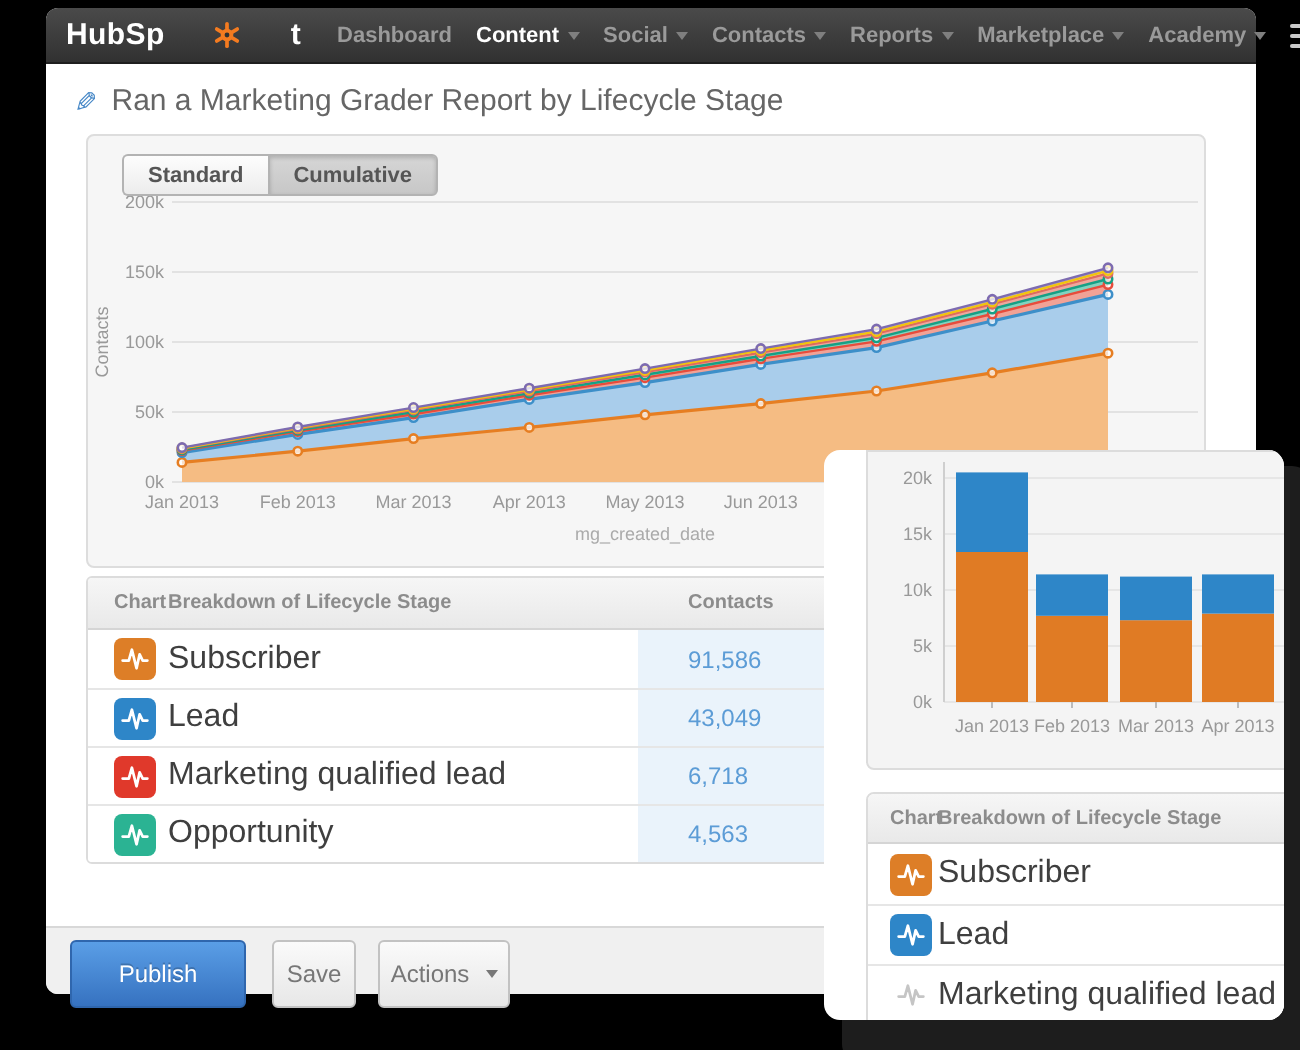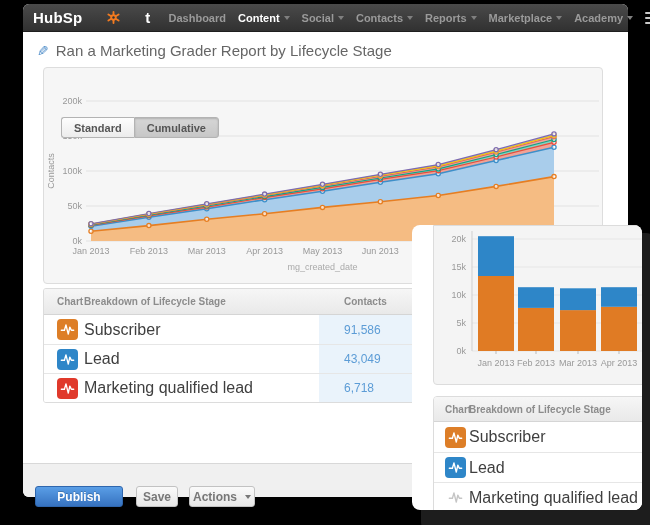--- a/index.html
+++ b/index.html
@@ -21,40 +21,40 @@
   .hamburger span{display:block;width:15px;height:2px;background:#c9c9c9;border-radius:1px;}
   .avatar{width:18px;height:18px;border-radius:50%;background:#8f8f8f;display:flex;align-items:center;justify-content:center;overflow:hidden;cursor:pointer;}
 
   
   .title-row{position:absolute;left:14px;top:38px;display:flex;align-items:center;gap:7px;}
   .pencil{color:#4788c7;font-size:14px;transform:scaleX(-1);display:inline-block;}
   .page-title{font-size:15px;color:#666;}
 
   
   .chart-panel{position:absolute;left:20px;top:63px;width:560px;height:217px;background:#f6f6f6;border:1px solid #ddd;border-radius:4px;}
-  .toggle{position:absolute;left:17px;top:9px;display:flex;z-index:2;margin-top:40px;}
+  .toggle{position:absolute;left:17px;top:9px;display:flex;z-index:2;}
   .toggle button{font-size:11px;font-weight:bold;color:#555;height:21px;padding:0 12px;border:1px solid #b3b3b3;cursor:pointer;}
   .toggle .t-standard{background:linear-gradient(#fdfdfd,#ececec);border-radius:3px 0 0 3px;border-right:none;}
   .toggle .t-cumulative{background:linear-gradient(#d6d6d6,#c7c7c7);border-radius:0 3px 3px 0;box-shadow:inset 0 1px 2px rgba(0,0,0,.18);}
   .chart-panel svg{position:absolute;left:0;top:0;}
 
   
   .table{position:absolute;left:20px;top:284px;width:560px;border:1px solid #dcdcdc;border-radius:3px;overflow:hidden;background:#fff;}
   .hrow{display:flex;align-items:center;height:26px;background:linear-gradient(#f6f6f6,#e9e9e9);border-bottom:1px solid #d5d5d5;font-size:10px;font-weight:bold;color:#8c8c8c;}
   .row{display:flex;align-items:center;height:29px;border-top:1px solid #e6e6e6;background:#fff;}
   .row:first-of-type{border-top:none;}
   .c-icon{width:40px;padding-left:13px;flex:none;display:flex;align-items:center;}
   .c-label{flex:1;font-size:16px;color:#3f3f3f;}
   .c-val{width:283px;flex:none;height:100%;display:flex;align-items:center;padding-left:25px;font-size:12px;color:#5c9cd6;background:#eaf3fb;}
   .hrow .c-val{background:transparent;color:#8c8c8c;font-size:10px;}
   .wave-icon{width:21px;height:21px;border-radius:4px;display:flex;align-items:center;justify-content:center;flex:none;}
 
   
   .footer{position:absolute;left:0;top:459px;width:605px;height:34px;background:#f0f0f0;border-top:1px solid #d8d8d8;border-radius:0 0 6px 6px;}
-  .btn{position:absolute;top:22px;height:21px;font-size:12px;font-weight:bold;border-radius:3px;cursor:pointer;display:flex;align-items:center;justify-content:center;}
+  .btn{position:absolute;top:6px;height:34px;font-size:12px;font-weight:normal;border-radius:3px;cursor:pointer;display:flex;align-items:center;justify-content:center;}
   .btn-publish{left:12px;width:88px;color:#fff;background:linear-gradient(#5a9ee6,#3672c0);border:1px solid #2f66ad;text-shadow:0 -1px 0 rgba(0,0,0,.2);}
   .btn-gray{color:#777;background:linear-gradient(#fafafa,#e7e7e7);border:1px solid #c2c2c2;}
   .btn-save{left:113px;width:42px;}
   .btn-actions{left:166px;width:66px;gap:8px;}
   .btn-actions .caret{border-top-color:#777;margin-left:0;}
 
   
   .overlay-shadow{position:absolute;left:421px;top:233px;width:235px;height:299px;background:#1d1d1d;border-radius:10px;}
   .overlay{position:absolute;left:412px;top:225px;width:230px;height:285px;background:#fff;border-radius:8px;overflow:hidden;}
   .mini-panel{position:absolute;left:21px;top:0;width:230px;height:160px;background:#f4f4f4;border:1px solid #dcdcdc;border-radius:0 0 4px 4px;}
@@ -277,20 +277,31 @@
             <div class="c-icon">
               <span class="wave-icon" style="background: rgb(224, 57, 43);">
                 <svg width="17" height="17" viewBox="0 0 22 22">
                   <polyline points="3,12 7,12 9,5 12,17 14,8 16,12 19,12" fill="none" stroke="#ffffff" stroke-width="1.8" stroke-linejoin="round" stroke-linecap="round"></polyline>
                 </svg>
               </span>
             </div>
             <div class="c-label">Marketing qualified lead</div>
             <div class="c-val">6,718</div>
           </div>
+          <div class="row">
+            <div class="c-icon">
+              <span class="wave-icon" style="background: rgb(43, 179, 147);">
+                <svg width="17" height="17" viewBox="0 0 22 22">
+                  <polyline points="3,12 7,12 9,5 12,17 14,8 16,12 19,12" fill="none" stroke="#ffffff" stroke-width="1.8" stroke-linejoin="round" stroke-linecap="round"></polyline>
+                </svg>
+              </span>
+            </div>
+            <div class="c-label">Opportunity</div>
+            <div class="c-val">4,563</div>
+          </div>
         </div>
     </div>
 
     <div class="footer">
       <div class="btn btn-publish">Publish</div>
       <div class="btn btn-gray btn-save">Save</div>
       <div class="btn btn-gray btn-actions">
         <span>Actions</span>
         <span class="caret"></span>
       </div>

